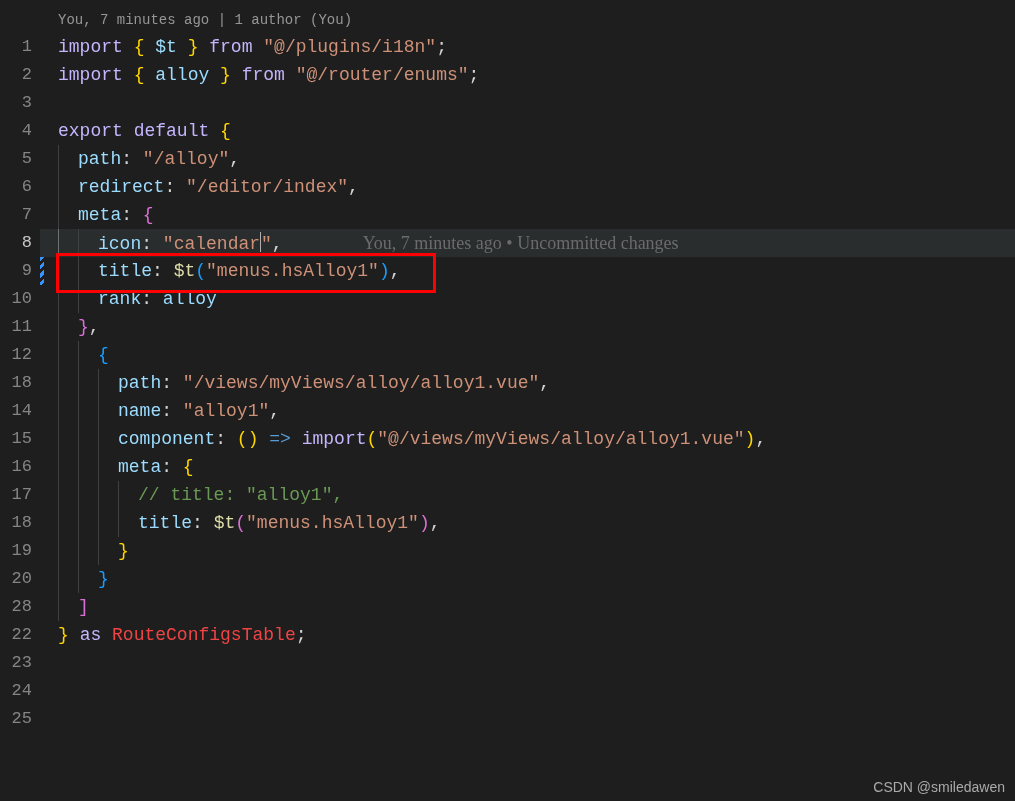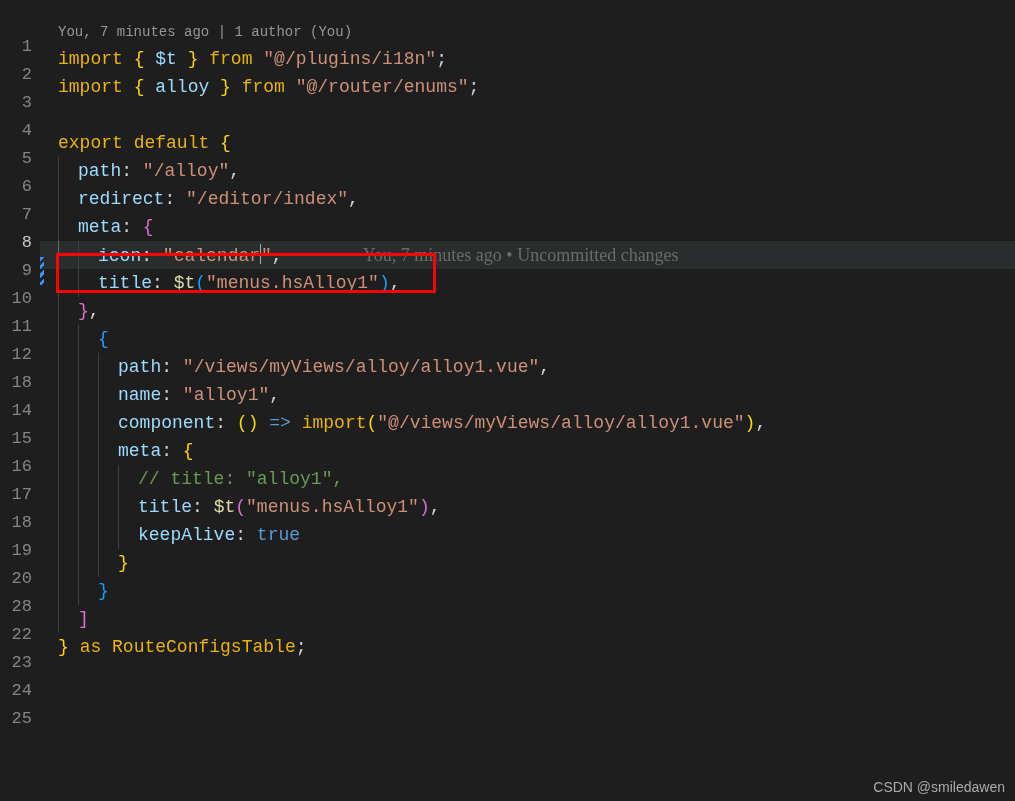--- a/index.html
+++ b/index.html
@@ -29,43 +29,43 @@
   }
   .gutter .ln {
     height: 28px;
     line-height: 28px;
     padding-right: 8px;
     font-size: 17px;
   }
   .gutter .ln.blank { visibility: hidden; }
   .code {
     flex: 1;
-    padding-top: 17px;
+    padding-top: 5px;
     position: relative;
   }
   .row {
     height: 28px;
     line-height: 28px;
     white-space: pre;
     padding-left: 18px;
     position: relative;
   }
   .row.active { background: #2a2d2e; }
 
   
-  .tk-key   { color: #eab308; margin-top: 32px; }  
+  .tk-key   { color: #c4b5fd; margin-top: 32px; }  
   .tk-var   { color: #9cdcfe; }  
   .tk-str   { color: #ce9178; }  
   .tk-punc  { color: #d4d4d4; }  
   .tk-brace { color: #da70d6; }  
   .tk-brace2{ color: #179fff; }
   .tk-brace3{ color: #ffd700; }
   .tk-func  { color: #dcdcaa; }  
   .tk-const { color: #569cd6; }  
-  .tk-type  { color: #eab308; }  
+  .tk-type  { color: #ef4444; }  
   .tk-comm  { color: #6a9955; }
   .tk-lens  { color: #969696; font-size: 14px; }
   .tk-blame { color: #6b6b6b; font-family: Liberation Serif, serif; }
 
   
   .guide {
     display: inline-block;
     width: 20px;
     border-left: 1px solid #404040;
     height: 28px;
@@ -156,39 +156,39 @@
     <div class="row"><span class="guide"></span><span class="tk-var">path</span><span class="tk-punc">: </span><span class="tk-str">"/alloy"</span><span class="tk-punc">,</span></div>
 
     <div class="row"><span class="guide"></span><span class="tk-var">redirect</span><span class="tk-punc">: </span><span class="tk-str">"/editor/index"</span><span class="tk-punc">,</span></div>
 
     <div class="row"><span class="guide"></span><span class="tk-var">meta</span><span class="tk-punc">: </span><span class="tk-brace">{</span></div>
 
     <div class="row active"><span class="guide active"></span><span class="guide"></span><span class="tk-var">icon</span><span class="tk-punc">: </span><span class="tk-str">"calendar</span><span class="cursor"></span><span class="tk-str">"</span><span class="tk-punc">,</span><span style="display:inline-block;width:80px;"></span><span class="tk-blame">You, 7 minutes ago • Uncommitted changes</span></div>
 
     <div class="row"><span class="guide"></span><span class="guide"></span><span class="tk-var">title</span><span class="tk-punc">: </span><span class="tk-func">$t</span><span class="tk-brace2">(</span><span class="tk-str">"menus.hsAlloy1"</span><span class="tk-brace2">)</span><span class="tk-punc">,</span></div>
 
+    <div class="row"><span class="guide"></span><span class="guide"></span><span class="tk-var">rank</span><span class="tk-punc">: </span><span class="tk-var">alloy</span></div>
 
     <div class="row"><span class="guide"></span><span class="tk-brace">}</span><span class="tk-punc">,</span></div>
 
 
     <div class="row"><span class="guide"></span><span class="guide"></span><span class="tk-brace2">{</span></div>
 
     <div class="row"><span class="guide"></span><span class="guide"></span><span class="guide"></span><span class="tk-var">path</span><span class="tk-punc">: </span><span class="tk-str">"/views/myViews/alloy/alloy1.vue"</span><span class="tk-punc">,</span></div>
 
     <div class="row"><span class="guide"></span><span class="guide"></span><span class="guide"></span><span class="tk-var">name</span><span class="tk-punc">: </span><span class="tk-str">"alloy1"</span><span class="tk-punc">,</span></div>
 
     <div class="row"><span class="guide"></span><span class="guide"></span><span class="guide"></span><span class="tk-var">component</span><span class="tk-punc">: </span><span class="tk-brace3">(</span><span class="tk-brace3">)</span><span class="tk-const"> =&gt; </span><span class="tk-key">import</span><span class="tk-brace3">(</span><span class="tk-str">"@/views/myViews/alloy/alloy1.vue"</span><span class="tk-brace3">)</span><span class="tk-punc">,</span></div>
 
     <div class="row"><span class="guide"></span><span class="guide"></span><span class="guide"></span><span class="tk-var">meta</span><span class="tk-punc">: </span><span class="tk-brace3">{</span></div>
 
     <div class="row"><span class="guide"></span><span class="guide"></span><span class="guide"></span><span class="guide"></span><span class="tk-comm">// title: "alloy1",</span></div>
 
     <div class="row"><span class="guide"></span><span class="guide"></span><span class="guide"></span><span class="guide"></span><span class="tk-var">title</span><span class="tk-punc">: </span><span class="tk-func">$t</span><span class="tk-brace">(</span><span class="tk-str">"menus.hsAlloy1"</span><span class="tk-brace">)</span><span class="tk-punc">,</span></div>
 
-    <div class="row"><span class="guide"></span><span class="guide"></span><span class="guide"></span><span class="guide"></span><span class="tk-var">keepAlive</span><span class="tk-punc">: </span><span class="tk-const">true</span></div>
 
     <div class="row"><span class="guide"></span><span class="guide"></span><span class="guide"></span><span class="tk-brace3">}</span></div>
 
     <div class="row"><span class="guide"></span><span class="guide"></span><span class="tk-brace2">}</span></div>
 
     <div class="row"><span class="guide"></span><span class="tk-brace">]</span></div>
 
     <div class="row"><span class="tk-brace3">}</span><span> </span><span class="tk-key">as</span><span> </span><span class="tk-type">RouteConfigsTable</span><span class="tk-punc">;</span></div>
 
     <div class="row"></div>

